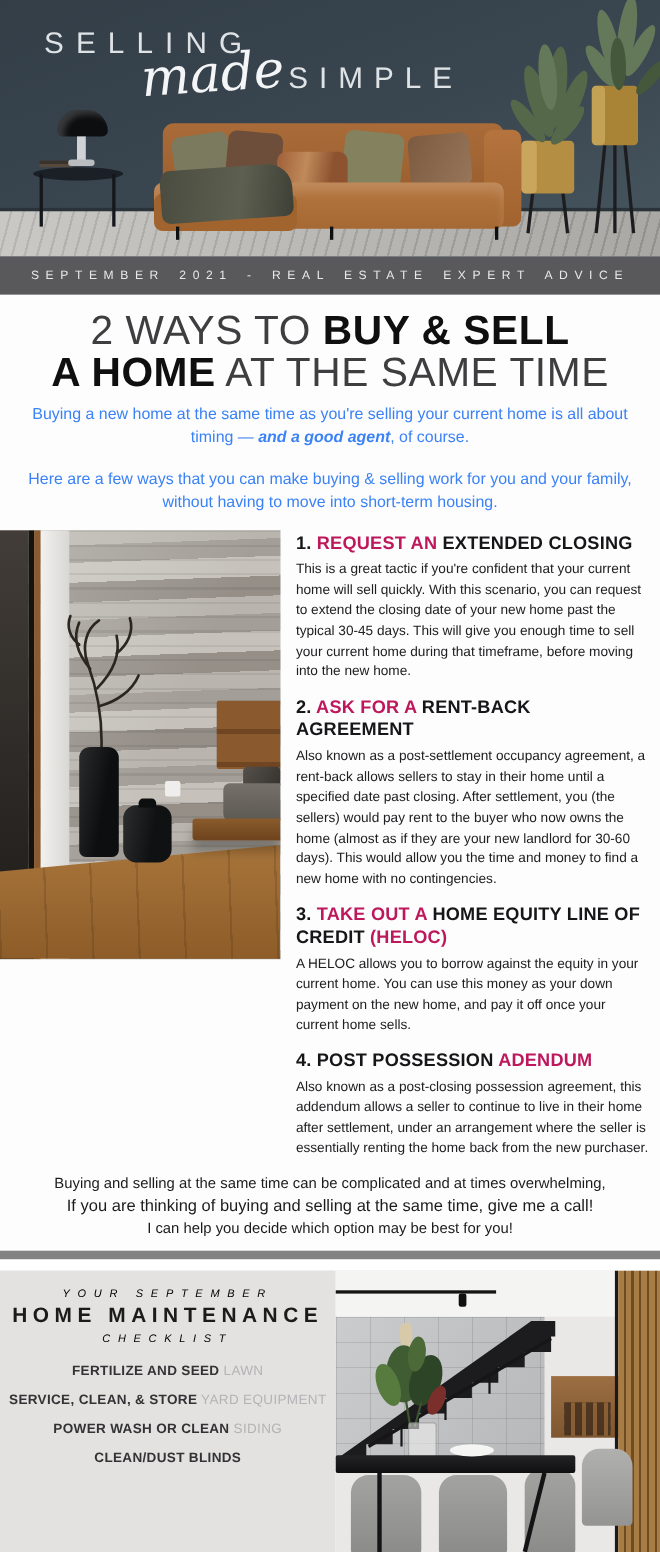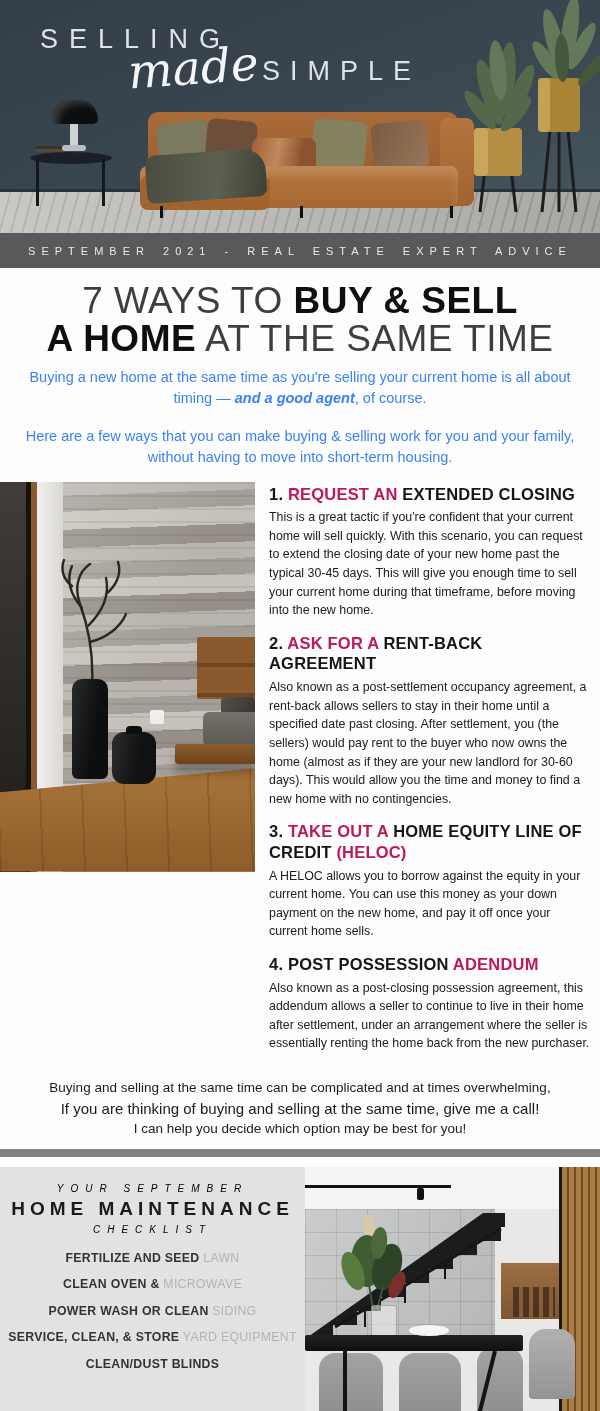--- a/index.html
+++ b/index.html
@@ -68,21 +68,21 @@
   .bd-socket { position:absolute; left:150px; top:228px; width:14px; height:14px; background:#efeeec; border-radius:2px; }
   .bd-headboard { position:absolute; right:0; top:155px; width:58px; height:62px; background:repeating-linear-gradient(#8a5a2e 0 26px,#6f4522 26px 30px); border-radius:2px 0 0 2px; }
   .bd-pillow { position:absolute; right:0; top:215px; width:34px; height:20px; background:linear-gradient(120deg,#55504a,#35322e); border-radius:4px; }
   .bd-mattress { position:absolute; right:0; top:230px; width:52px; height:34px; background:linear-gradient(#757069,#5d5953); border-radius:6px 0 0 6px; }
   .bd-bench { position:absolute; right:0; top:262px; width:80px; height:20px; background:linear-gradient(#8a5c2c,#6d431d); border-radius:3px 0 0 3px; box-shadow:0 10px 10px rgba(0,0,0,.25); }
   .list-col { flex:1; padding:2px 8px 0 14px; }
   .item { margin-bottom:13px; }
   .item-h { font-size:16.5px; line-height:1.25; color:#161619; font-weight:700; letter-spacing:.2px; }
   .item-h .lt { color:#be185d; font-weight:700; }
   .item-b { margin-top:4px; font-size:12.4px; line-height:1.5; color:#202023; }
-  .outro { text-align:center; margin-top:12px; font-size:13.5px; line-height:1.45; color:#1b1b1d; }
+  .outro { text-align:center; margin-top:0; font-size:13.5px; line-height:1.45; color:#1b1b1d; }
   .outro .big { font-size:15px; font-weight:400; }
 
   
   .divider { height:8px; background:#828282; }
   .gap { height:10px; background:#fff; }
 
   
   .checklist { position:relative; height:258px; background:#fff; }
   .cl-panel { position:absolute; left:0; top:0; width:305px; height:100%; background:#e3e2e0; padding-top:16px; text-align:center; }
   .cl-t1,.cl-t3 { font-size:10px; letter-spacing:7px; color:#000000; font-weight:400;font-style:italic; }
@@ -175,21 +175,21 @@
     <div class="hero-word1">SELLING</div>
     <div class="hero-script">made</div>
     <div class="hero-word2">SIMPLE</div>
   </div>
 
   <div class="banner">
     <span>SEPTEMBER 2021 - REAL ESTATE EXPERT ADVICE</span>
   </div>
 
   <div class="article">
-    <h1 class="headline"><span>7 WAYS TO </span><b>BUY &amp; SELL</b><br>
+    <h1 class="headline"><span>2 WAYS TO </span><b>BUY &amp; SELL</b><br>
       <b>A HOME</b><span> AT THE SAME TIME</span></h1>
 
     <p class="intro"><span>Buying a new home at the same time as you're selling your current home is all about timing — </span><b><i>and a good agent</i></b><span>, of course.</span></p>
     <p class="intro second">Here are a few ways that you can make buying &amp; selling work for you and your family, without having to move into short-term housing.</p>
 
     <div class="cols">
       <div class="bedroom">
         <div class="bd-mirror"></div>
         <div class="bd-frame"></div>
         <div class="bd-wood-edge"></div>
@@ -242,23 +242,22 @@
   <div class="divider"></div>
   <div class="gap"></div>
 
   <div class="checklist">
     <div class="cl-panel">
       <div class="cl-t1">YOUR SEPTEMBER</div>
       <div class="cl-t2">HOME MAINTENANCE</div>
       <div class="cl-t3">CHECKLIST</div>
       <div class="cl-items">
         <div class="cl-item"><span>FERTILIZE AND SEED</span><span class="lt"> LAWN</span></div>
-        <div class="cl-item"><span>CLEAN OVEN &amp;</span><span class="lt"> MICROWAVE</span></div>
+        <div class="cl-item"><span>SERVICE, CLEAN, &amp; STORE</span><span class="lt"> YARD EQUIPMENT</span></div>
         <div class="cl-item"><span>POWER WASH OR CLEAN</span><span class="lt"> SIDING</span></div>
-        <div class="cl-item"><span>SERVICE, CLEAN, &amp; STORE</span><span class="lt"> YARD EQUIPMENT</span></div>
         <div class="cl-item"><span>CLEAN/DUST BLINDS</span><span class="lt"></span></div>
 
       </div>
     </div>
 
     <div class="dining">
       <div class="dn-tiles"></div>
       <div class="dn-ceiling"></div>
       <div class="dn-track"></div>
       <div class="dn-spot"></div>

